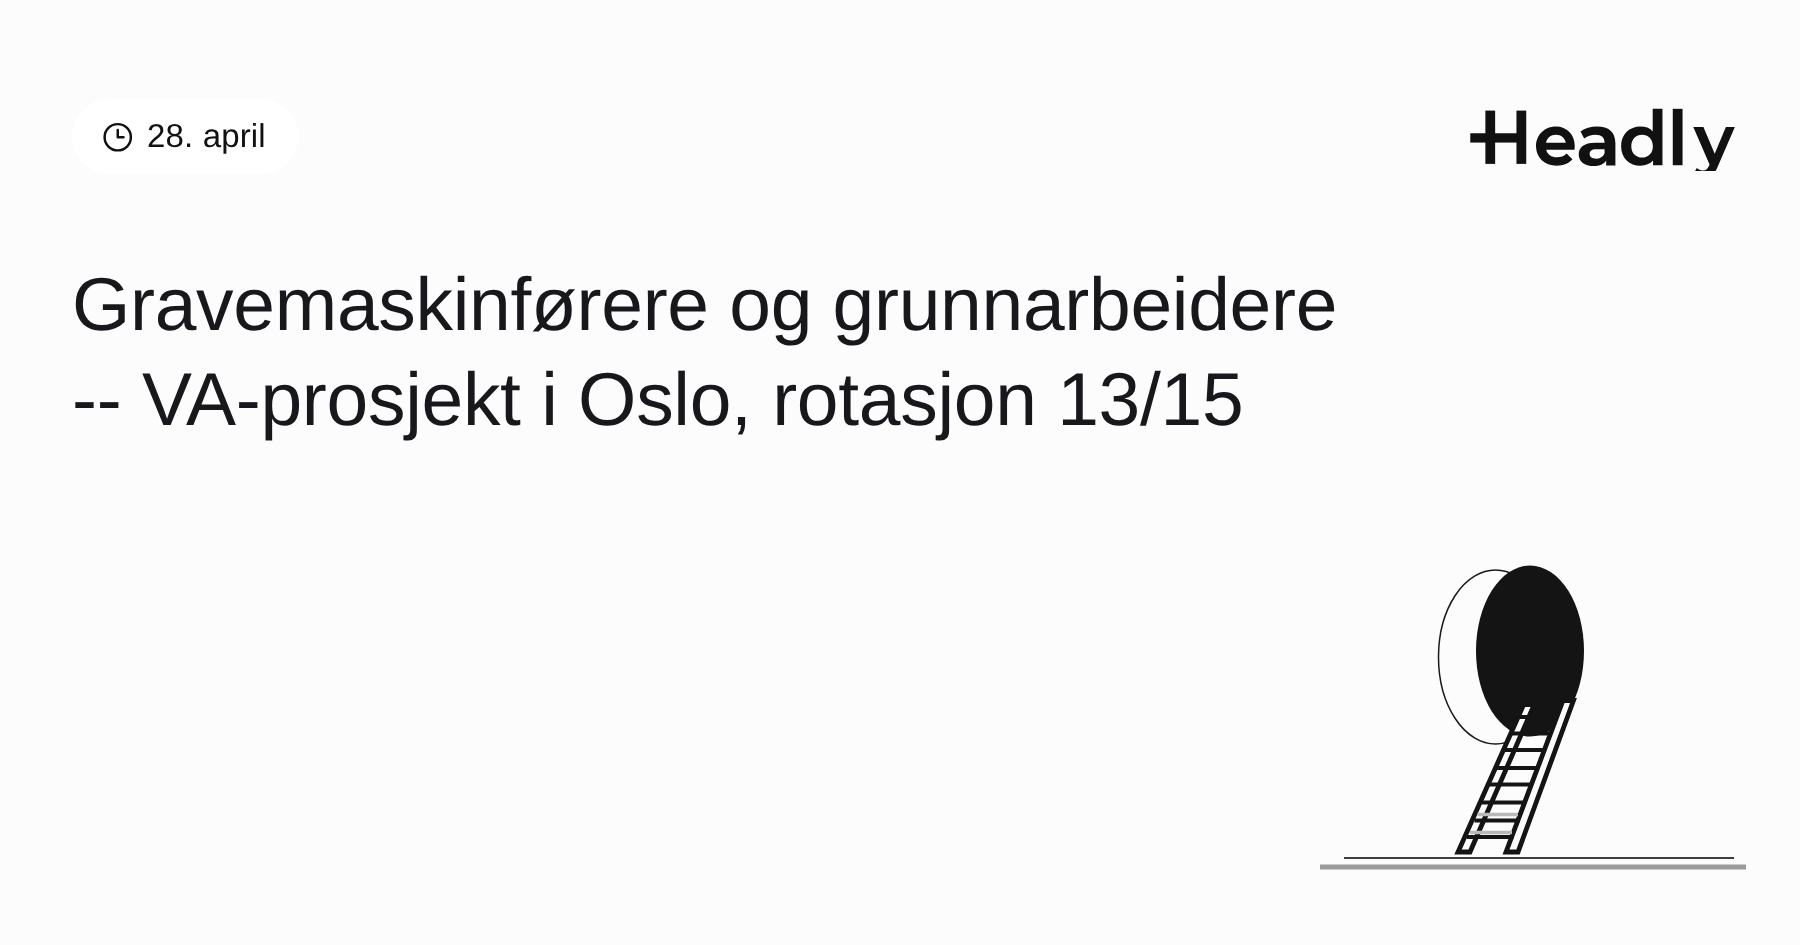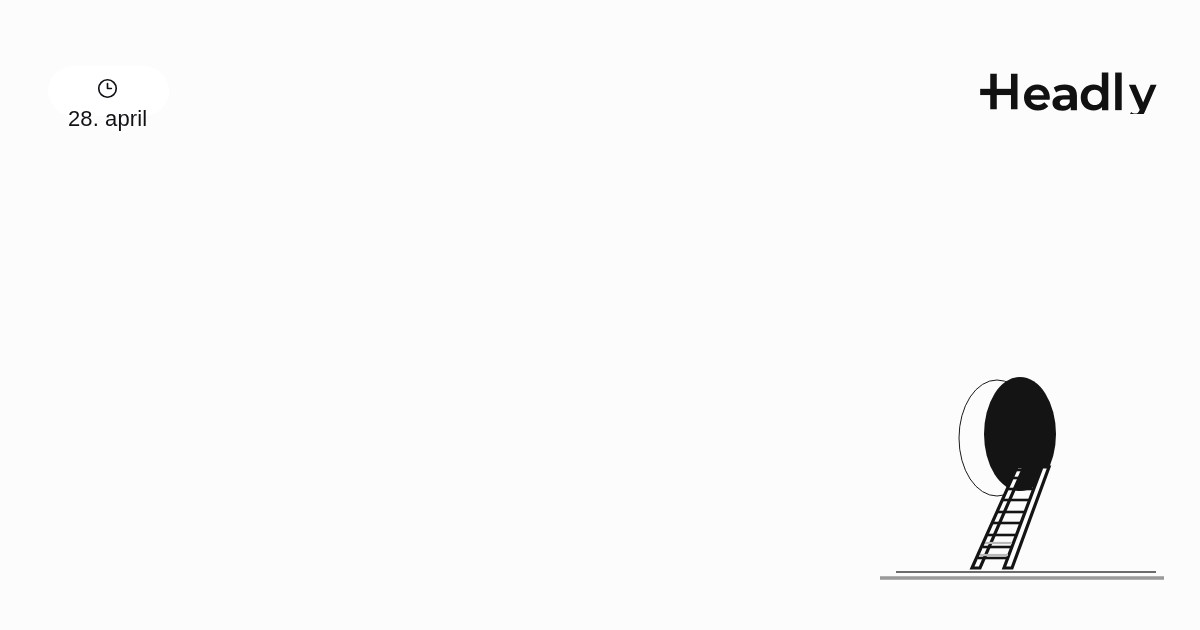--- a/index.html
+++ b/index.html
@@ -38,21 +38,20 @@
 
   .date-badge {
     display: inline-flex;
     align-items: center;
     gap: 9px;
     background: #ffffff;
     border-radius: 30px;
     padding: 12px 22px 12px 20px;
     height: 26px;
     box-sizing: content-box;
-    flex-direction: column;
   }
   .date-badge .clock-icon {
     display: block;
     width: 21px;
     height: 21px;
     flex: 0 0 auto;
   }
   .date-text {
     font-size: 22px;
     line-height: 1;
@@ -130,20 +129,22 @@
           <path d="M205.4 6v25.2c-3.4-3.6-8.2-5.2-13.8-5.2-12.3 0-21.8 8.6-21.8 22s9.5 22 21.8 22c5.9 0 10.9-1.9 14.2-5.8v5.3h10.6V6h-11zm-11.9 54.8c-6.9 0-12.2-5-12.2-12.8 0-7.8 5.3-12.8 12.2-12.8 6.8 0 12.1 5 12.1 12.8 0 7.8-5.3 12.8-12.1 12.8z"></path>
 
           <rect x="228" y="6" width="11" height="63.5"></rect>
 
           <path d="M287.8 26.5l-12.6 30.1-12.7-30.1h-11.4l18.3 42.2-.7 1.6c-1.6 3.6-3.5 5-6.9 5-2.4 0-5-1-6.8-2.6l-4.4 7.9c2.6 2.3 7 3.6 11.2 3.6 7.1 0 12.6-3 16.5-12.5l19.6-45.2h-10.1z"></path>
         </g>
       </svg>
     </div>
   </div>
 
+  <h1 class="headline">Gravemaskinførere og grunnarbeidere
+-- VA-prosjekt i Oslo, rotasjon 13/15</h1>
 
   <div class="illustration">
     <svg viewBox="0 0 320 228" aria-hidden="true">
 
       <ellipse cx="141" cy="66" rx="38" ry="58" fill="#fcfcfc" stroke="#1a1a1a" stroke-width="1"></ellipse>
 
       <ellipse cx="164" cy="62" rx="36" ry="57" fill="#141414"></ellipse>
 
       <g>
 

